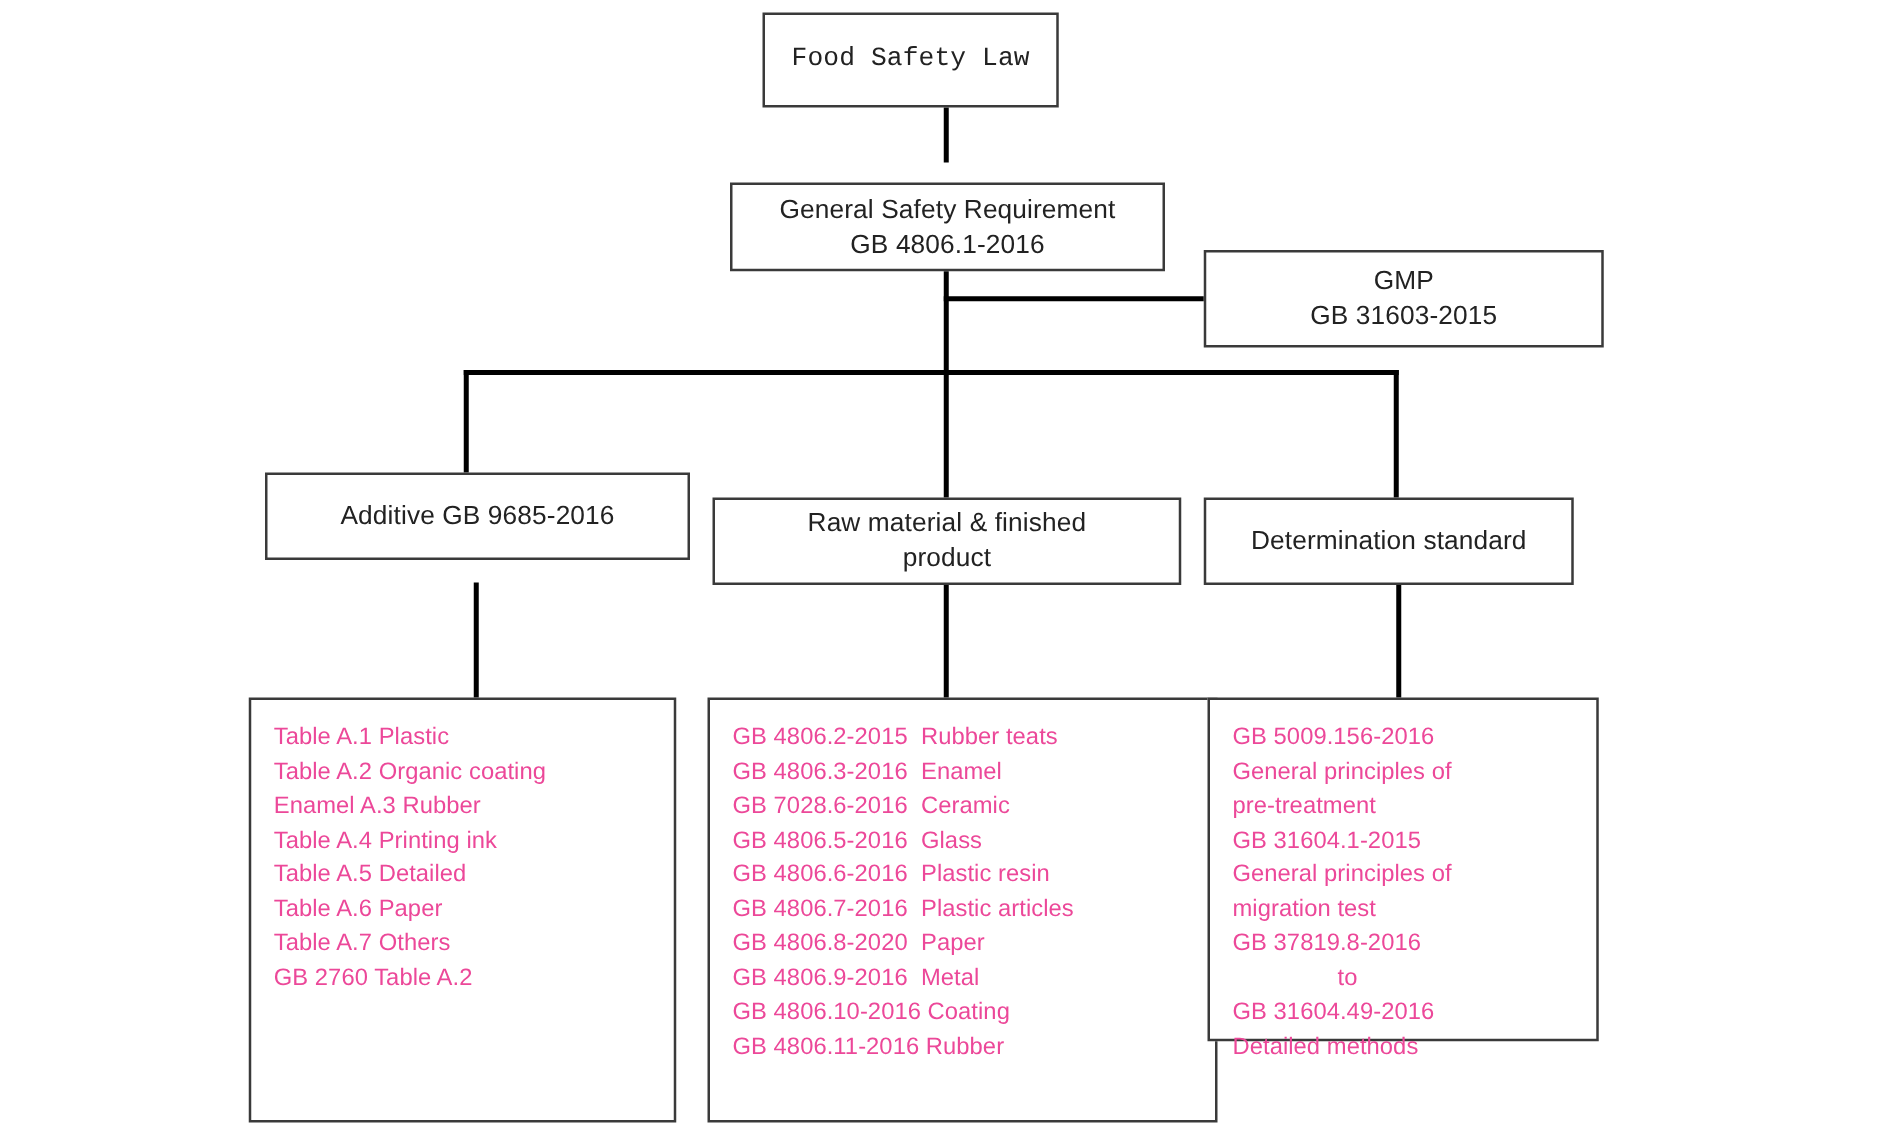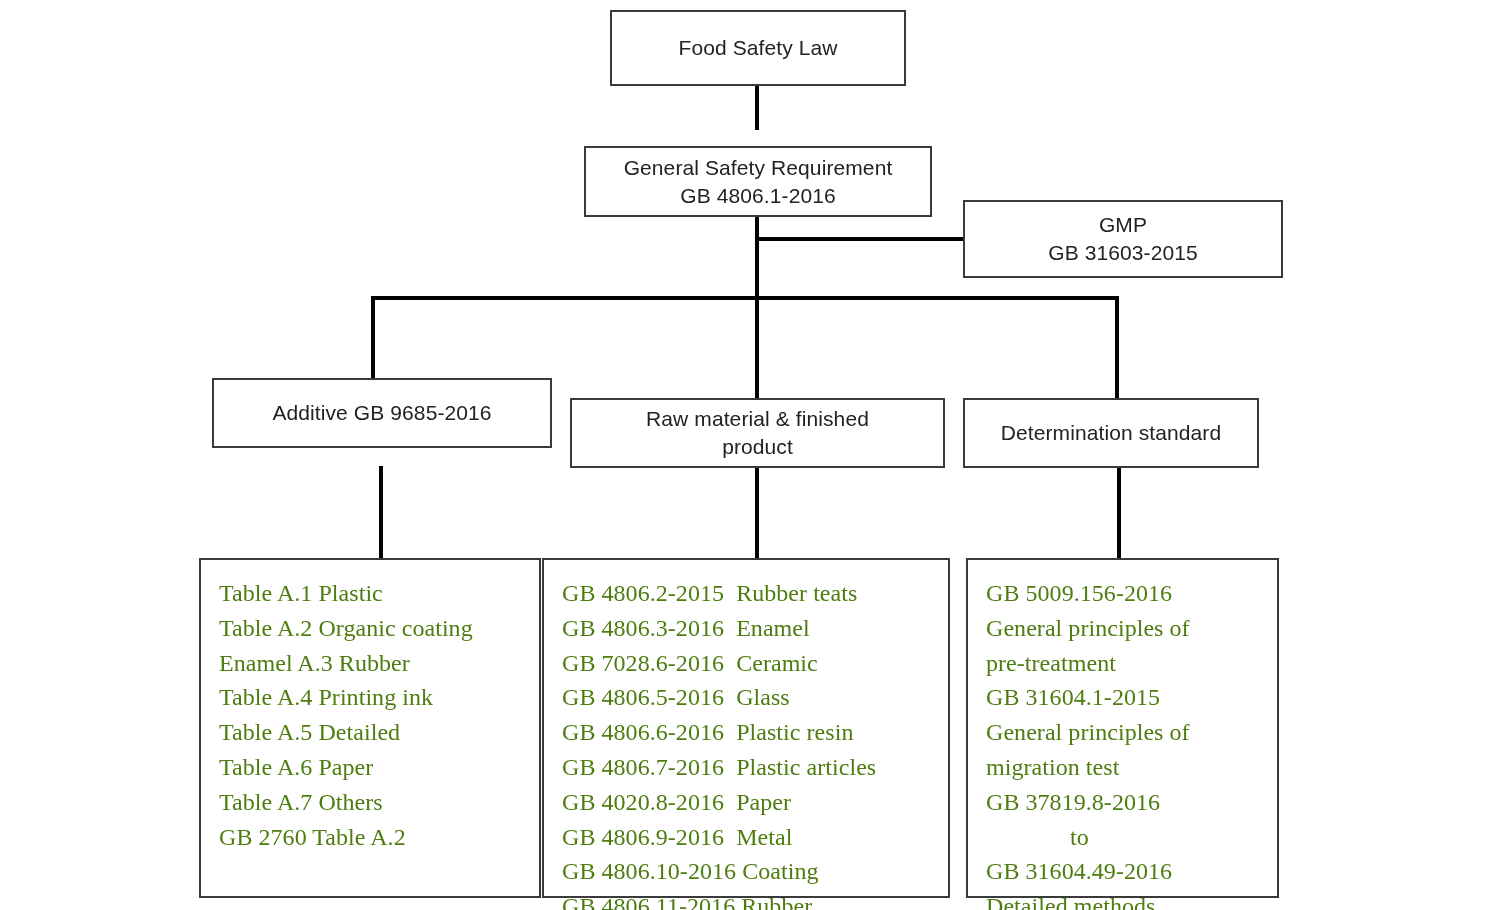--- a/index.html
+++ b/index.html
@@ -48,26 +48,25 @@
     background: #ffffff;
     z-index: 3;
     padding: 16px 0 0 18px;
   }
   .listbox ul {
     list-style: none;
     margin: 0;
     padding: 0;
   }
   .listbox li {
-    font-size: 24px;
+    font-size: 19px;
     line-height: 1.45;
-    color: #4d7c0f;
+    color: #ec4899;
     white-space: pre;
     letter-spacing: 0.05px;
-    font-family: Liberation Serif, serif;
   }
   .listbox li.indented {
     padding-left: 84px;
   }
 
   
   .conn {
     position: absolute;
     background: #000000;
     z-index: 2;
@@ -91,21 +90,21 @@
   <div class="conn" style="left:755px; top:296px; width:4px; height:103px;"></div>
 
   <div class="conn" style="left:1115px; top:296px; width:4px; height:103px;"></div>
 
   <div class="conn" style="left:379px; top:466px; width:4px; height:94px;"></div>
 
   <div class="conn" style="left:755px; top:466px; width:4px; height:94px;"></div>
 
   <div class="conn" style="left:1117px; top:466px; width:4px; height:94px;"></div>
 
-  <div class="node" style="left:610px; top:10px; width:296px; height:76px;">
+  <div class="node" style="left:610px; top:10px; width:237px; height:76px;font-family:Liberation Mono, monospace;">
     <span class="label">Food Safety Law</span>
   </div>
 
   <div class="node" style="left:584px; top:146px; width:348px; height:71px;">
     <span class="label">General Safety Requirement
 GB 4806.1-2016</span>
   </div>
 
   <div class="node" style="left:963px; top:200px; width:320px; height:78px;">
     <span class="label">GMP
@@ -131,36 +130,36 @@
         <li>Table A.2 Organic coating</li>
         <li>Enamel A.3 Rubber</li>
         <li>Table A.4 Printing ink</li>
         <li>Table A.5 Detailed</li>
         <li>Table A.6 Paper</li>
         <li>Table A.7 Others</li>
         <li>GB 2760 Table A.2</li>
       </ul>
   </div>
 
-  <div class="listbox" style="left:542px; top:558px; width:408px; height:340px;">
+  <div class="listbox" style="left:566px; top:558px; width:408px; height:340px;">
     <ul>
         <li>GB 4806.2-2015  Rubber teats</li>
         <li>GB 4806.3-2016  Enamel</li>
         <li>GB 7028.6-2016  Ceramic</li>
         <li>GB 4806.5-2016  Glass</li>
         <li>GB 4806.6-2016  Plastic resin</li>
         <li>GB 4806.7-2016  Plastic articles</li>
-        <li>GB 4020.8-2016  Paper</li>
+        <li>GB 4806.8-2020  Paper</li>
         <li>GB 4806.9-2016  Metal</li>
         <li>GB 4806.10-2016 Coating</li>
         <li>GB 4806.11-2016 Rubber</li>
       </ul>
   </div>
 
-  <div class="listbox" style="left:966px; top:558px; width:313px; height:340px;">
+  <div class="listbox" style="left:966px; top:558px; width:313px; height:275px;">
     <ul>
         <li>GB 5009.156-2016</li>
         <li>General principles of</li>
         <li>pre-treatment</li>
         <li>GB 31604.1-2015</li>
         <li>General principles of</li>
         <li>migration test</li>
         <li>GB 37819.8-2016</li>
         <li class="indented">to</li>
         <li>GB 31604.49-2016</li>

